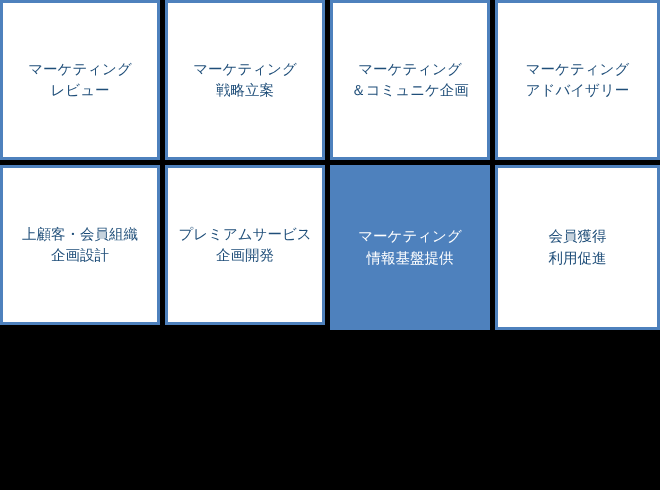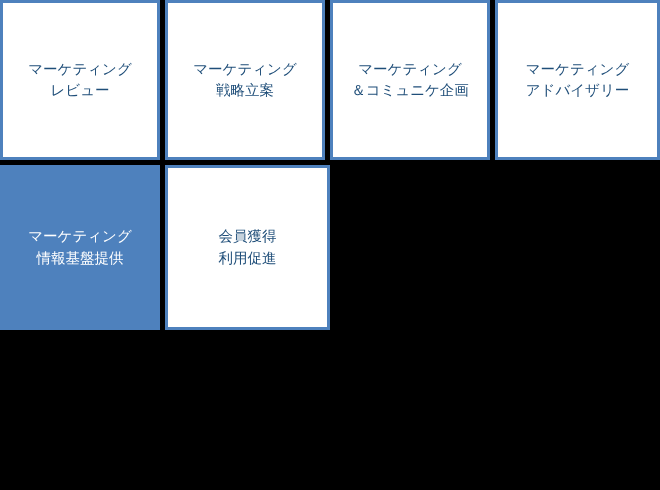--- a/index.html
+++ b/index.html
@@ -74,20 +74,28 @@
   </div>
   <div class="cell light row-0 col-2">
     <span class="cell-label">マーケティング
 ＆コミュニケ企画</span>
   </div>
   <div class="cell light row-0 col-3">
     <span class="cell-label">マーケティング
 アドバイザリー</span>
   </div>
 
+  <div class="cell light row-1 col-0">
+    <span class="cell-label">上顧客・会員組織
+企画設計</span>
+  </div>
+  <div class="cell light row-1 col-1">
+    <span class="cell-label">プレミアムサービス
+企画開発</span>
+  </div>
 
   <div class="cell filled row-2 col-0">
     <span class="cell-label">マーケティング
 情報基盤提供</span>
   </div>
   <div class="cell light row-2 col-3">
     <span class="cell-label">会員獲得
 利用促進</span>
   </div>
 

